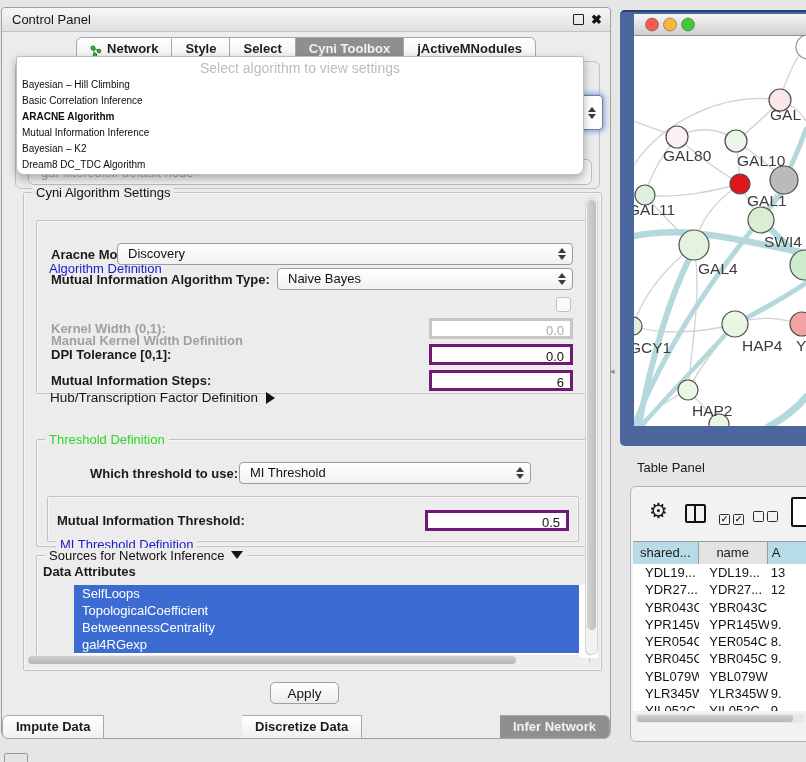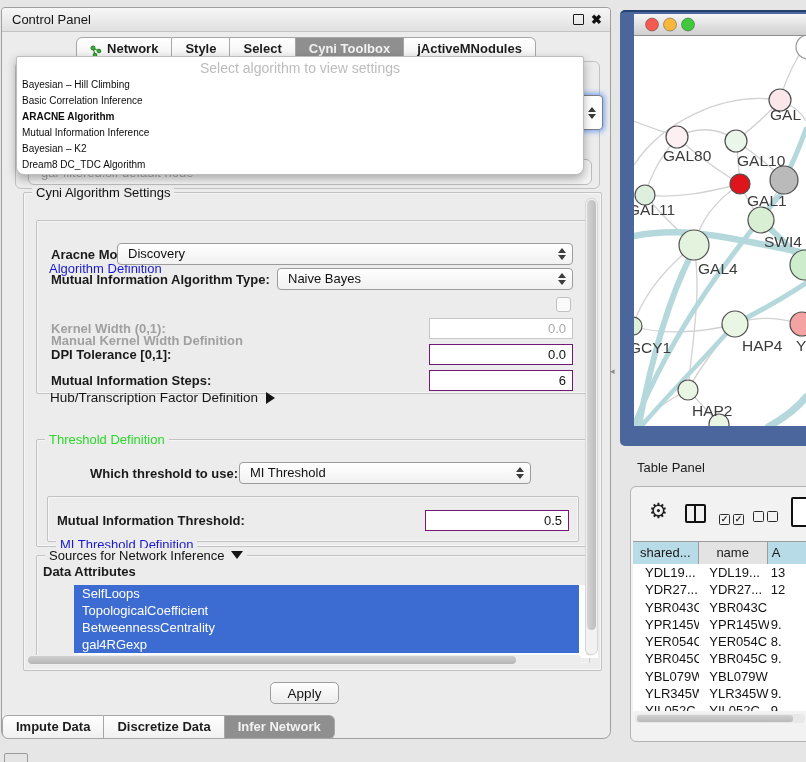--- a/index.html
+++ b/index.html
@@ -48,21 +48,21 @@
   .legend.blue{color:#1a1acc;margin-top:48px;}
   .legend.green{color:#29d829;}
 
   .settings-group{left:21px;top:184px;width:577px;height:477px;}
 
   .form-label{position:absolute;font-size:13px;font-weight:bold;color:#1a1a1a;white-space:nowrap;}
   .form-label.disabled{color:#a0a0a0;}
   .combo{position:absolute;height:22px;background:linear-gradient(#ffffff,#f1f1f1);border:1px solid #9c9c9c;
     border-radius:4px;font-size:13px;color:#111;box-sizing:border-box;}
   .combo .val{position:absolute;left:10px;top:0;line-height:20px;}
-  .field{position:absolute;height:21px;background:#fff;border:1px solid #701a75;box-sizing:border-box;}
+  .field{position:absolute;height:21px;background:#fff;border:3px solid #701a75;box-sizing:border-box;}
   .field .val{position:absolute;right:6px;top:0;line-height:19px;font-size:13px;color:#111;}
   .field.disabled{border-color:#c6c6c6;}
   .field.disabled .val{color:#aaa;}
   .checkbox{position:absolute;width:13px;height:13px;background:#fafafa;border:1px solid #c0c0c0;border-radius:3px;}
 
   .hub-row{position:absolute;left:26px;top:197px;font-size:13.5px;color:#141414;}
   .tri-right{display:inline-block;margin-left:8px;width:0;height:0;border-top:6px solid transparent;border-bottom:6px solid transparent;border-left:9px solid #141414;vertical-align:-2px;}
   .tri-down{display:inline-block;margin-left:6px;width:0;height:0;border-left:6px solid transparent;border-right:6px solid transparent;border-top:8px solid #141414;vertical-align:1px;}
 
   
@@ -72,21 +72,21 @@
   .list-vscroll .thumb{position:absolute;left:1px;right:1px;top:1px;bottom:1px;background:linear-gradient(90deg,#d2d2d2,#b9b9b9);border-radius:4px;}
 
   .vscroll{position:absolute;right:3px;top:5px;width:11px;height:455px;background:#f2f2f2;border:1px solid #d6d6d6;border-radius:6px;}
   .vscroll .thumb{position:absolute;left:1px;right:1px;top:1px;height:430px;background:linear-gradient(90deg,#d4d4d4,#bdbdbd);border-radius:5px;}
   .hscroll{position:absolute;left:2px;top:462px;width:556px;height:10px;background:#ededed;border-radius:5px;}
   .hscroll .thumb{position:absolute;left:2px;top:1px;width:488px;height:8px;background:linear-gradient(#cfcfcf,#b5b5b5);border-radius:4px;}
 
   .apply-btn{position:absolute;left:268px;top:674px;width:69px;height:22px;background:linear-gradient(#ffffff,#ececec);
     border:1px solid #9f9f9f;border-radius:5px;font-size:13.5px;color:#111;text-align:center;line-height:20px;font-family:inherit;}
 
-  .bottom-tabrow{position:absolute;left:0;top:707px;width:100%;display:flex;justify-content:flex-start;}
+  .bottom-tabrow{position:absolute;left:0;top:707px;width:100%;display:flex;justify-content:space-between;}
 
   .splitter-arrow{position:absolute;left:610px;top:366px;font-size:9px;color:#8a8a8a;}
 
   
   .net-window{position:absolute;left:620px;top:10px;width:187px;height:434px;background:#4a669c;
     border-top:2px solid #23406f;border-radius:5px 0 0 5px;}
   .net-titlebar{position:absolute;left:14px;top:2px;right:0;height:21px;background:linear-gradient(#f5f5f5,#cfcfcf);
     border-bottom:1px solid #8f8f8f;}
   .net-canvas{position:absolute;left:14px;top:24px;right:0;bottom:20px;background:#fff;overflow:hidden;}
 

